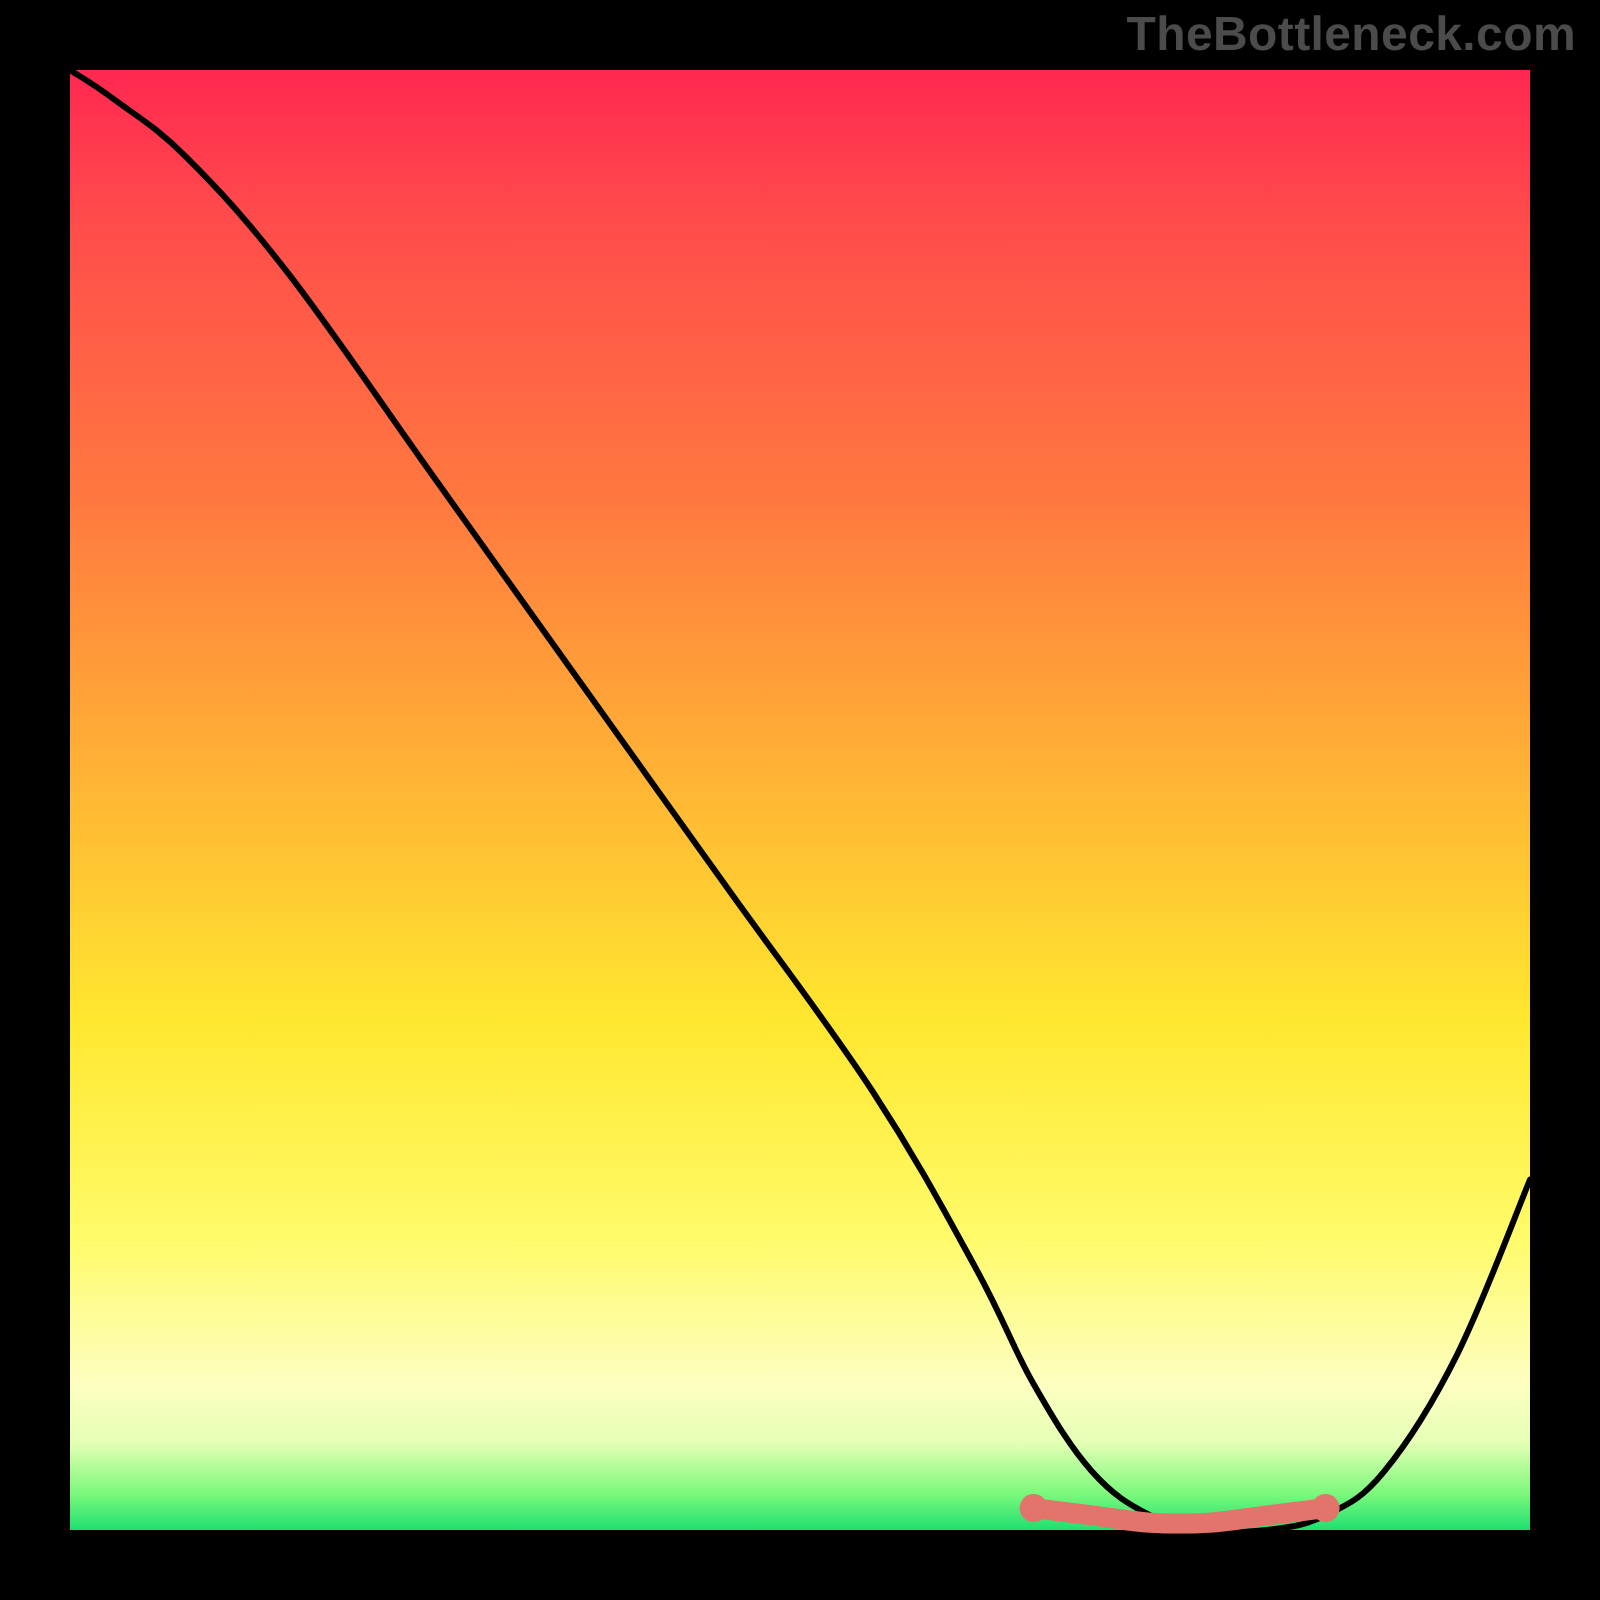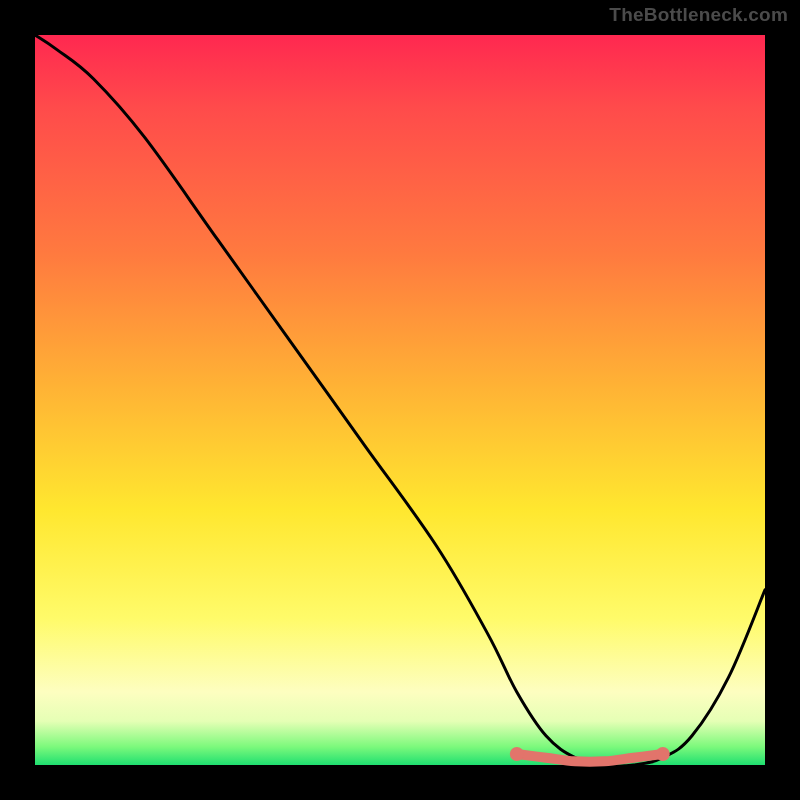--- a/index.html
+++ b/index.html
@@ -15,21 +15,21 @@
     position: relative;
     width: 800px;
     height: 800px;
     background: #000000;
   }
   .watermark {
     position: absolute;
     top: 4px;
     right: 12px;
     color: #4b4b4b;
-    font-size: 19px;
+    font-size: 24px;
     font-weight: 600;
     letter-spacing: 0.2px;
     z-index: 5;
   }
   .plot-area {
     position: absolute;
     left: 35px;
     top: 35px;
     width: 730px;
     height: 730px;

